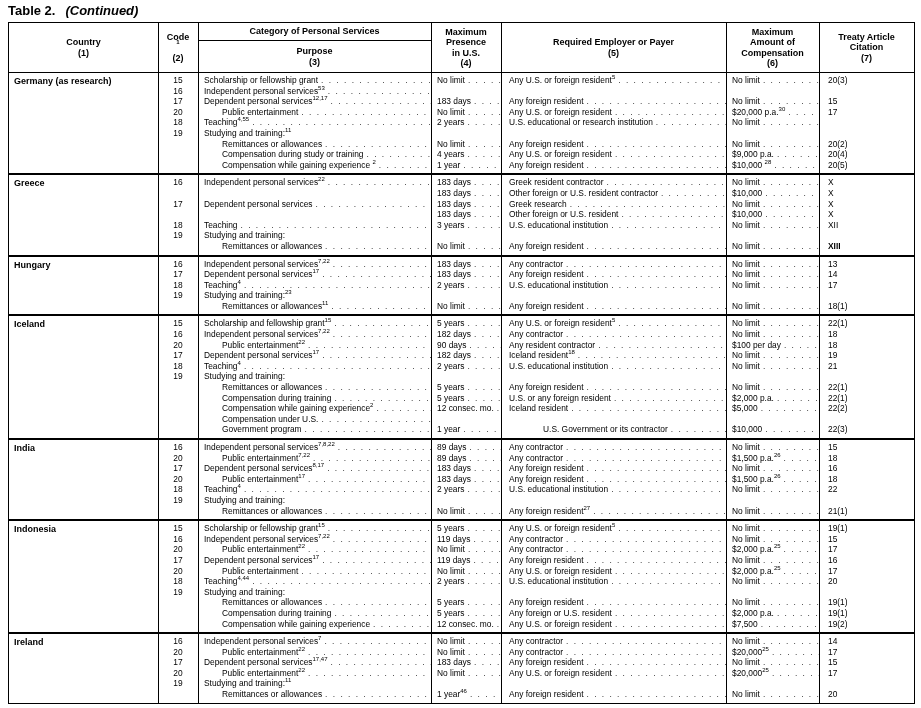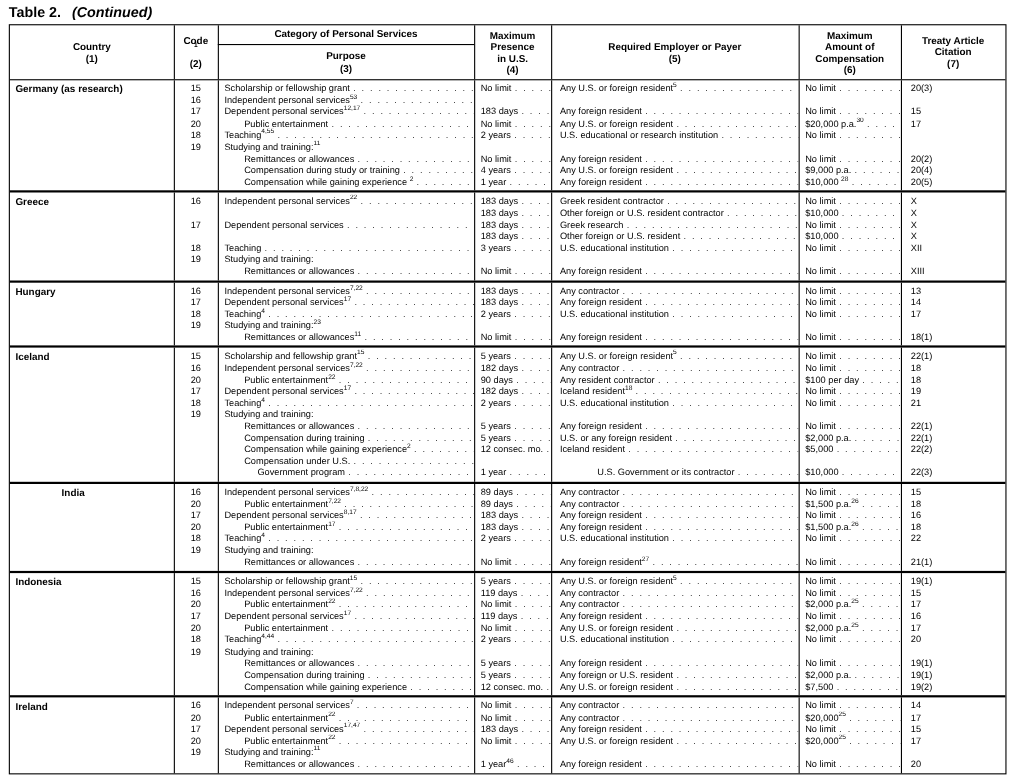--- a/index.html
+++ b/index.html
@@ -38,21 +38,21 @@
   .catband{border-bottom:1px solid #000;height:17px;display:flex;align-items:center;justify-content:center;flex:none;}
   .purband{flex:1;display:flex;align-items:center;justify-content:center;}
   sup{font-size:6px;line-height:0;vertical-align:super;letter-spacing:0;}
   .section{padding:2px 0 3px 0;font-size:8.4px;line-height:10.6px;}
   .section + .section{border-top:2px solid #000;}
   .country{grid-column:1;font-weight:bold;font-size:9px;padding:1px 3px 0 5px;}
   .cell{display:flex;align-items:baseline;overflow:hidden;white-space:nowrap;}
   .c-code{justify-content:center;padding:0 2px;}
   .c-purpose{padding-left:6px;}
   .c-purpose.ind1{padding-left:24px;}
-  .c-purpose.ind2{padding-left:36px;}
+  .c-purpose.ind2{padding-left:24px;}
   .c-presence{padding-left:6px;}
   .c-payer{padding-left:8px;}
   .c-amount{padding-left:6px;}
   .c-citation{padding-left:9px;}
   .lead{flex:1 1 4px;overflow:hidden;margin-left:3px;color:#333;}
   .lead::after{content:". . . . . . . . . . . . . . . . . . . . . . . . . . . . . . . . . . . .";letter-spacing:1.5px;}
 </style>
 </head>
 <body>
 
@@ -410,21 +410,21 @@
             <span class="lead"></span>
           </div>
           <div class="cell c-payer" style="grid-area: 7 / 5;">
             <span>Any foreign resident</span>
             <span class="lead"></span>
           </div>
           <div class="cell c-amount" style="grid-area: 7 / 6;">
             <span>No limit</span>
             <span class="lead"></span>
           </div>
-          <div class="cell c-citation" style="grid-area: 7 / 7;">
+          <div class="cell c-citation" style="grid-area: 7 / 7; font-weight: bold;">
             <span>XIII</span>
           </div>
         </div>
         <div class="section cols vlines" style="grid-template-rows: repeat(5, 10.6px);">
           <div class="country" style="grid-row: 1 / span 5;">Hungary</div>
           <div class="cell c-code" style="grid-area: 1 / 2;">
             <span>16</span>
           </div>
           <div class="cell c-purpose" style="grid-area: 1 / 3;">
             <span>Independent personal services<sup>7,22</sup></span>
@@ -762,21 +762,21 @@
           </div>
           <div class="cell c-amount" style="grid-area: 11 / 6;">
             <span>$10,000</span>
             <span class="lead"></span>
           </div>
           <div class="cell c-citation" style="grid-area: 11 / 7;">
             <span>22(3)</span>
           </div>
         </div>
         <div class="section cols vlines" style="grid-template-rows: repeat(7, 10.6px);">
-          <div class="country" style="grid-row: 1 / span 7; margin-left: 42px;">India</div>
+          <div class="country" style="grid-row: 1 / span 7;">India</div>
           <div class="cell c-code" style="grid-area: 1 / 2;">
             <span>16</span>
           </div>
           <div class="cell c-purpose" style="grid-area: 1 / 3;">
             <span>Independent personal services<sup>7,8,22</sup></span>
             <span class="lead"></span>
           </div>
           <div class="cell c-presence" style="grid-area: 1 / 4;">
             <span>89 days</span>
             <span class="lead"></span>

